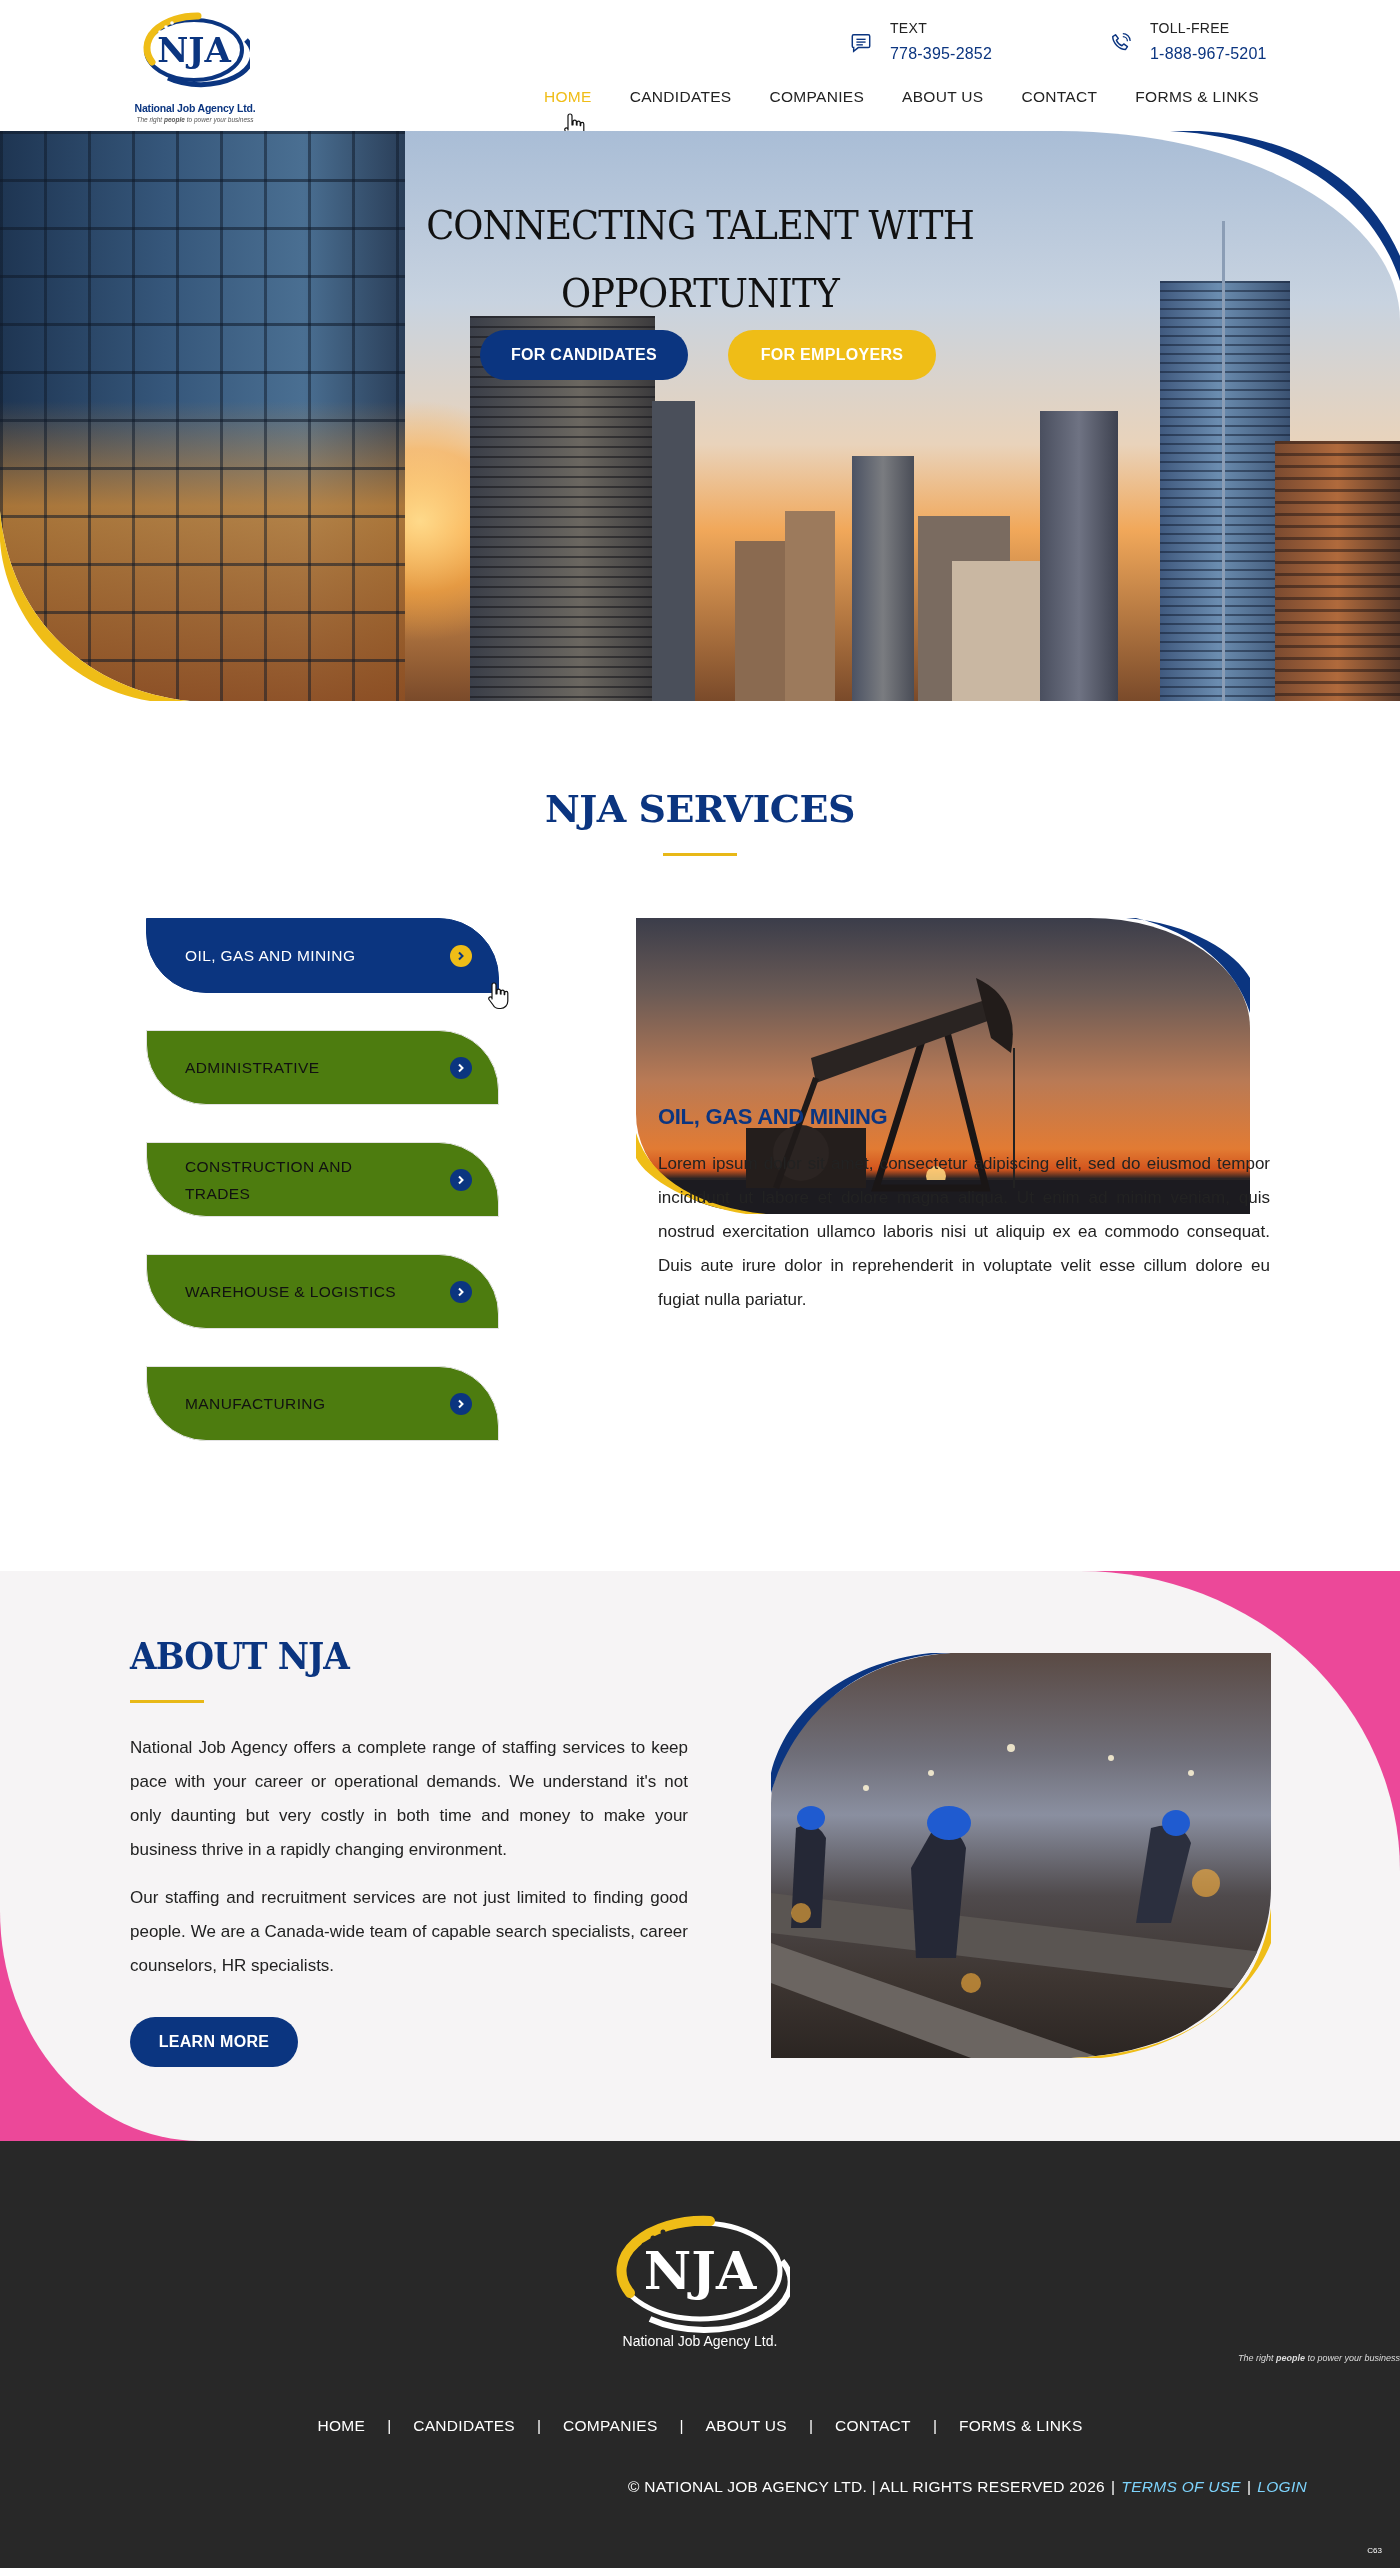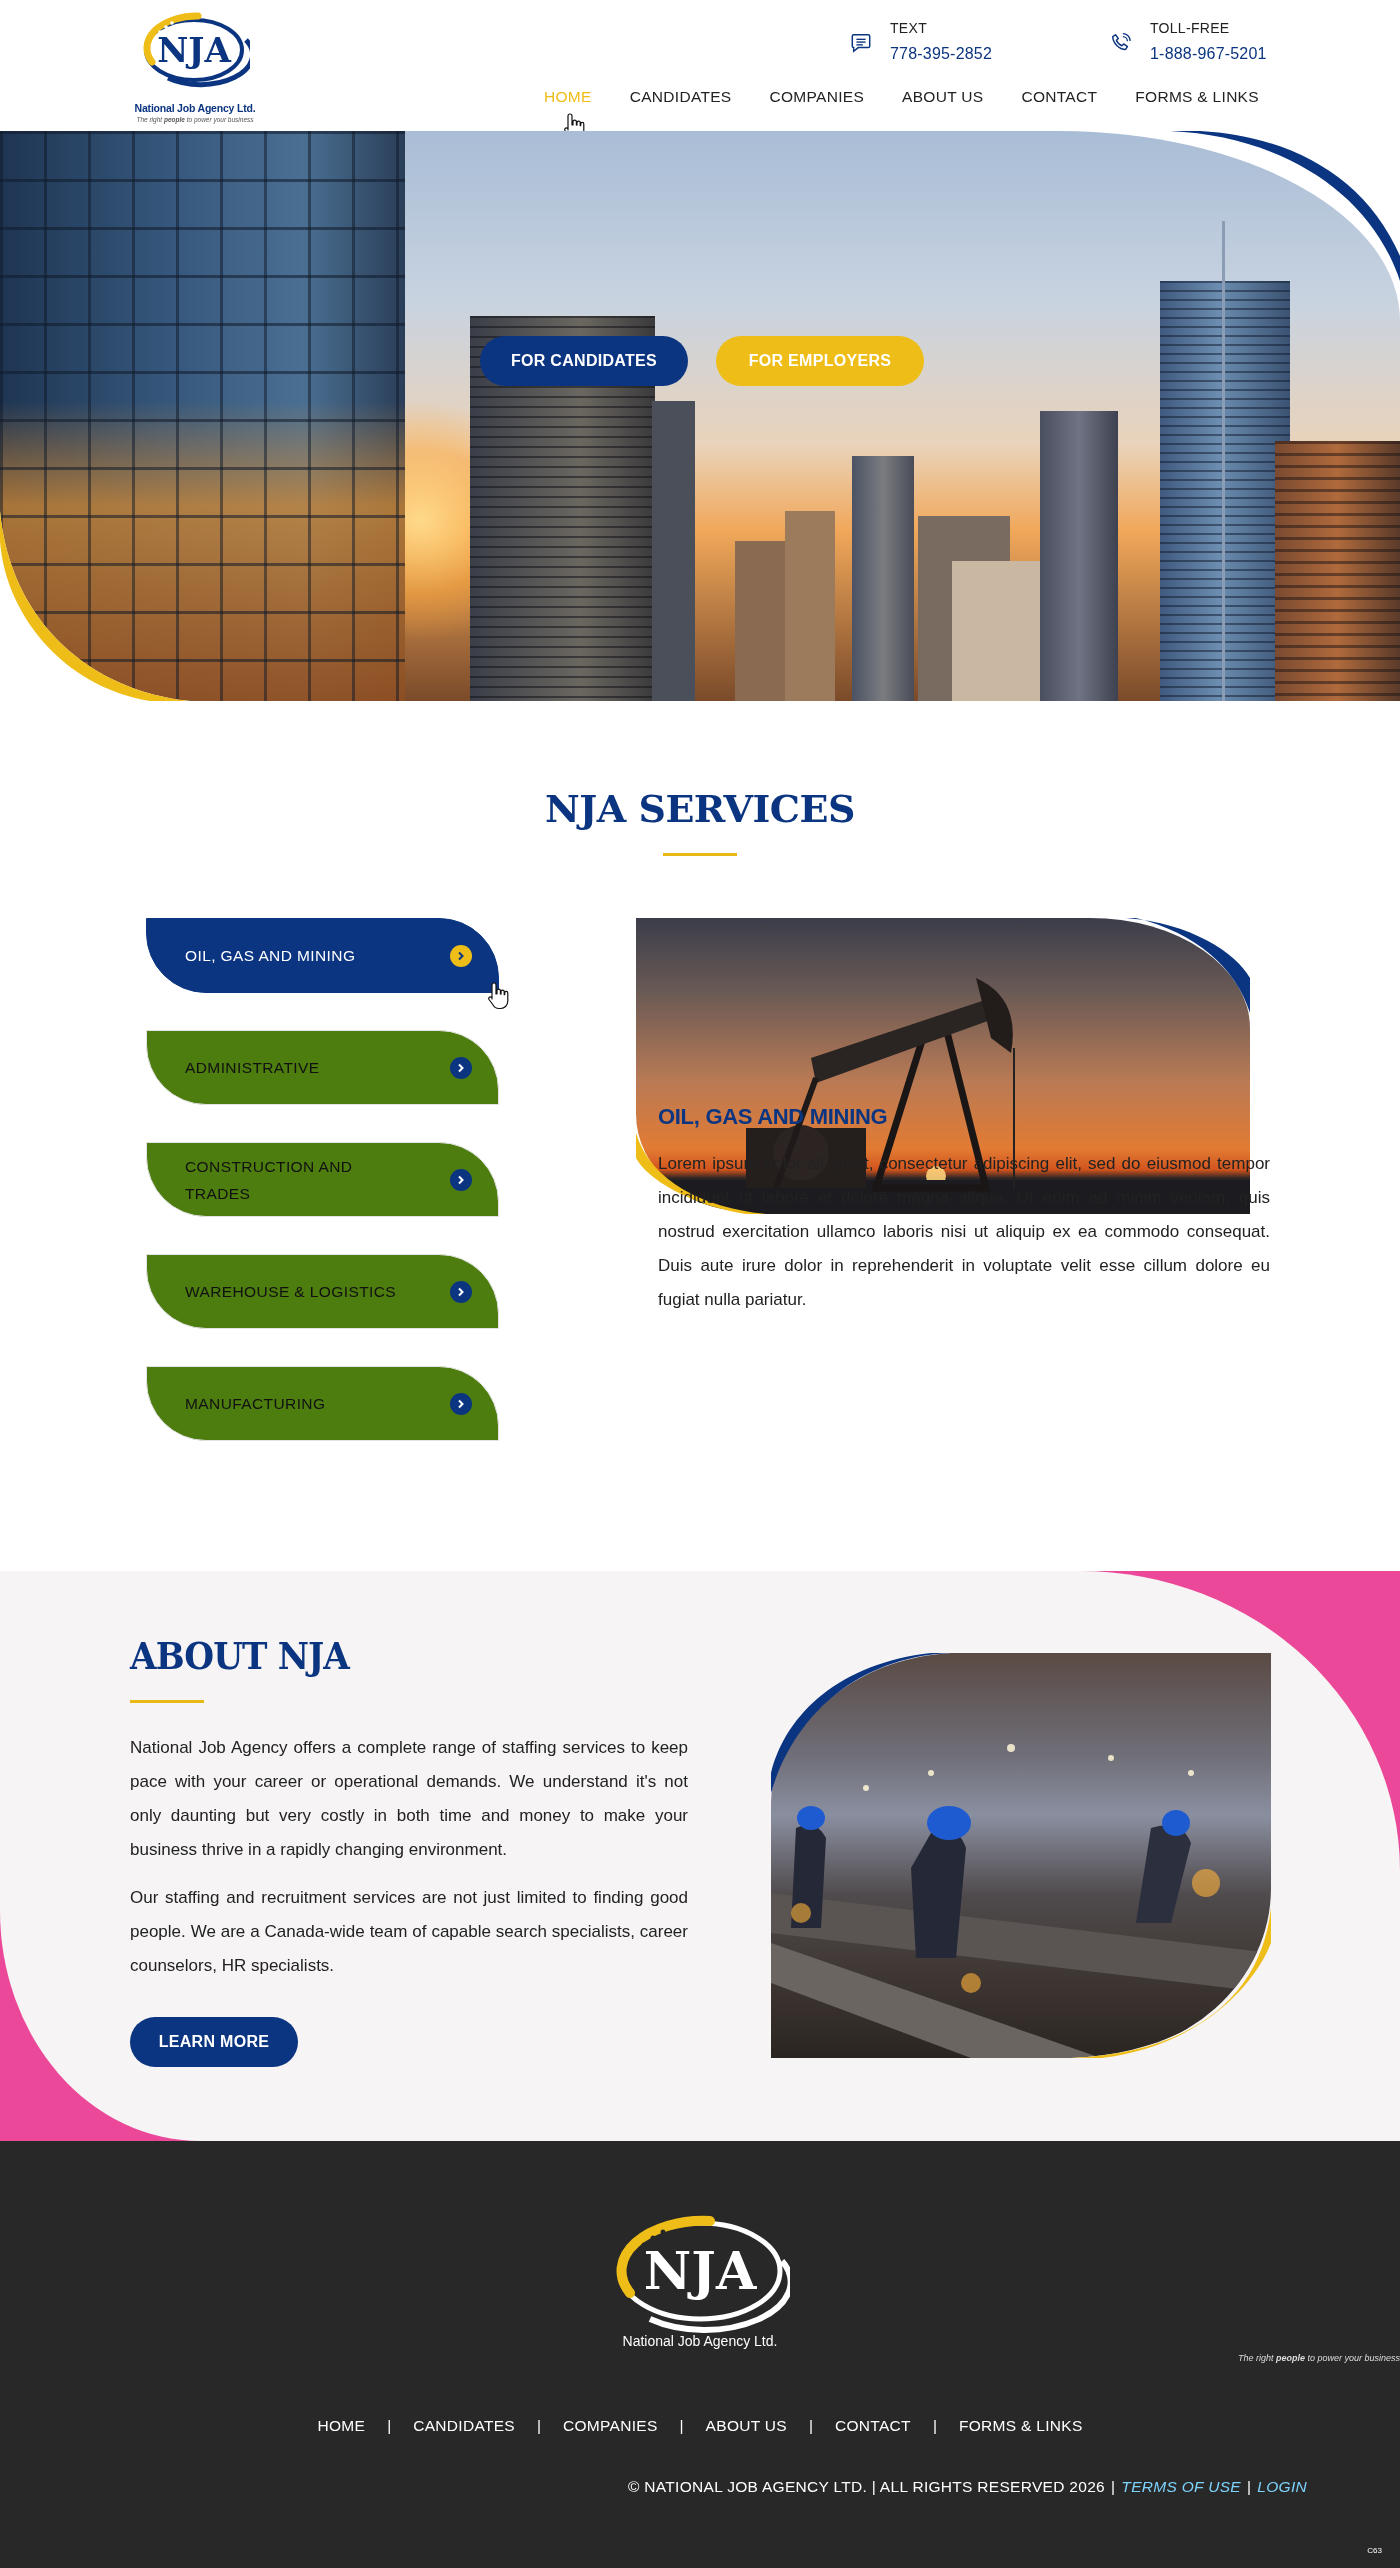--- a/index.html
+++ b/index.html
@@ -35,21 +35,21 @@
     background:
       radial-gradient(ellipse 180px 160px at 420px 390px, rgba(255,220,140,0.95), rgba(255,170,60,0.5) 45%, rgba(255,150,40,0) 75%),
       linear-gradient(180deg, #a9bdd6 0%, #c8d3e0 30%, #e9d3bb 55%, #f1a85a 70%, #7a4a2a 100%);
   }
   .bldg { position: absolute; bottom: 0; }
   .hero-blue-arc { position: absolute; right: 0; top: 0; width: 230px; height: 150px; }
   .hero-yellow-arc { position: absolute; left: 0; bottom: 0; width: 200px; height: 190px; }
 
   .hero-title { position: absolute; left: 0; width: 1400px; top: 60px; text-align: center; }
   .hero-title div { font-family: "DejaVu Serif", "Liberation Serif", serif; font-size: 40px; color: #111; letter-spacing: -1px; line-height: 68px; transform: scaleX(0.92); }
-  .hero-btns { position: absolute; top: 205px; left: 480px; display: flex; gap: 28px; align-items: flex-end; }
+  .hero-btns { position: absolute; top: 199px; left: 480px; display: flex; gap: 40px; align-items: flex-end; }
   .btn { display: inline-flex; align-items: center; justify-content: center; height: 50px; border-radius: 25px; color: #fff; font-size: 16px; font-weight: bold; letter-spacing: 0.3px; text-decoration: none; }
   .btn-blue { background: #0b3580; width: 208px; }
   .btn-yellow { background: #efbd17; width: 208px; }
 
   
   .services { position: relative; height: 870px; }
   .section-title { position: absolute; top: 85px; left: 0; width: 1400px; text-align: center; font-family: "DejaVu Serif", "Liberation Serif", serif; font-size: 38px; color: #0b3580; letter-spacing: -0.5px; }
   .title-rule { position: absolute; top: 152px; left: 663px; width: 74px; height: 3px; background: #e8b817; }
 
   .svc-list { position: absolute; left: 146px; top: 217px; }
@@ -174,20 +174,24 @@
   </div>
   <svg class="hero-blue-arc" viewBox="0 0 230 150">
     <path d="M0 0 H230 V150 C200 60 110 5 0 0 Z" fill="#fff"></path>
     <path d="M0 0 C110 5 200 60 230 150 L230 125 C195 45 120 5 30 0 Z" fill="#0b3580"></path>
   </svg>
   <svg class="hero-yellow-arc" viewBox="0 0 200 190">
     <path d="M0 0 C10 110 90 180 190 190 H0 Z" fill="#fff"></path>
     <path d="M0 0 C10 110 90 180 190 190 L150 190 C60 175 5 100 0 30 Z" fill="#efbd17"></path>
   </svg>
 
+  <div class="hero-title">
+    <div>CONNECTING TALENT WITH</div>
+    <div>OPPORTUNITY</div>
+  </div>
   <div class="hero-btns">
     <a href="#" class="btn btn-blue">FOR CANDIDATES</a>
     <a href="#" class="btn btn-yellow">FOR EMPLOYERS</a>
   </div>
 </section>
 
 <section class="services">
   <h2 class="section-title">NJA SERVICES</h2>
   <div class="title-rule"></div>
 

